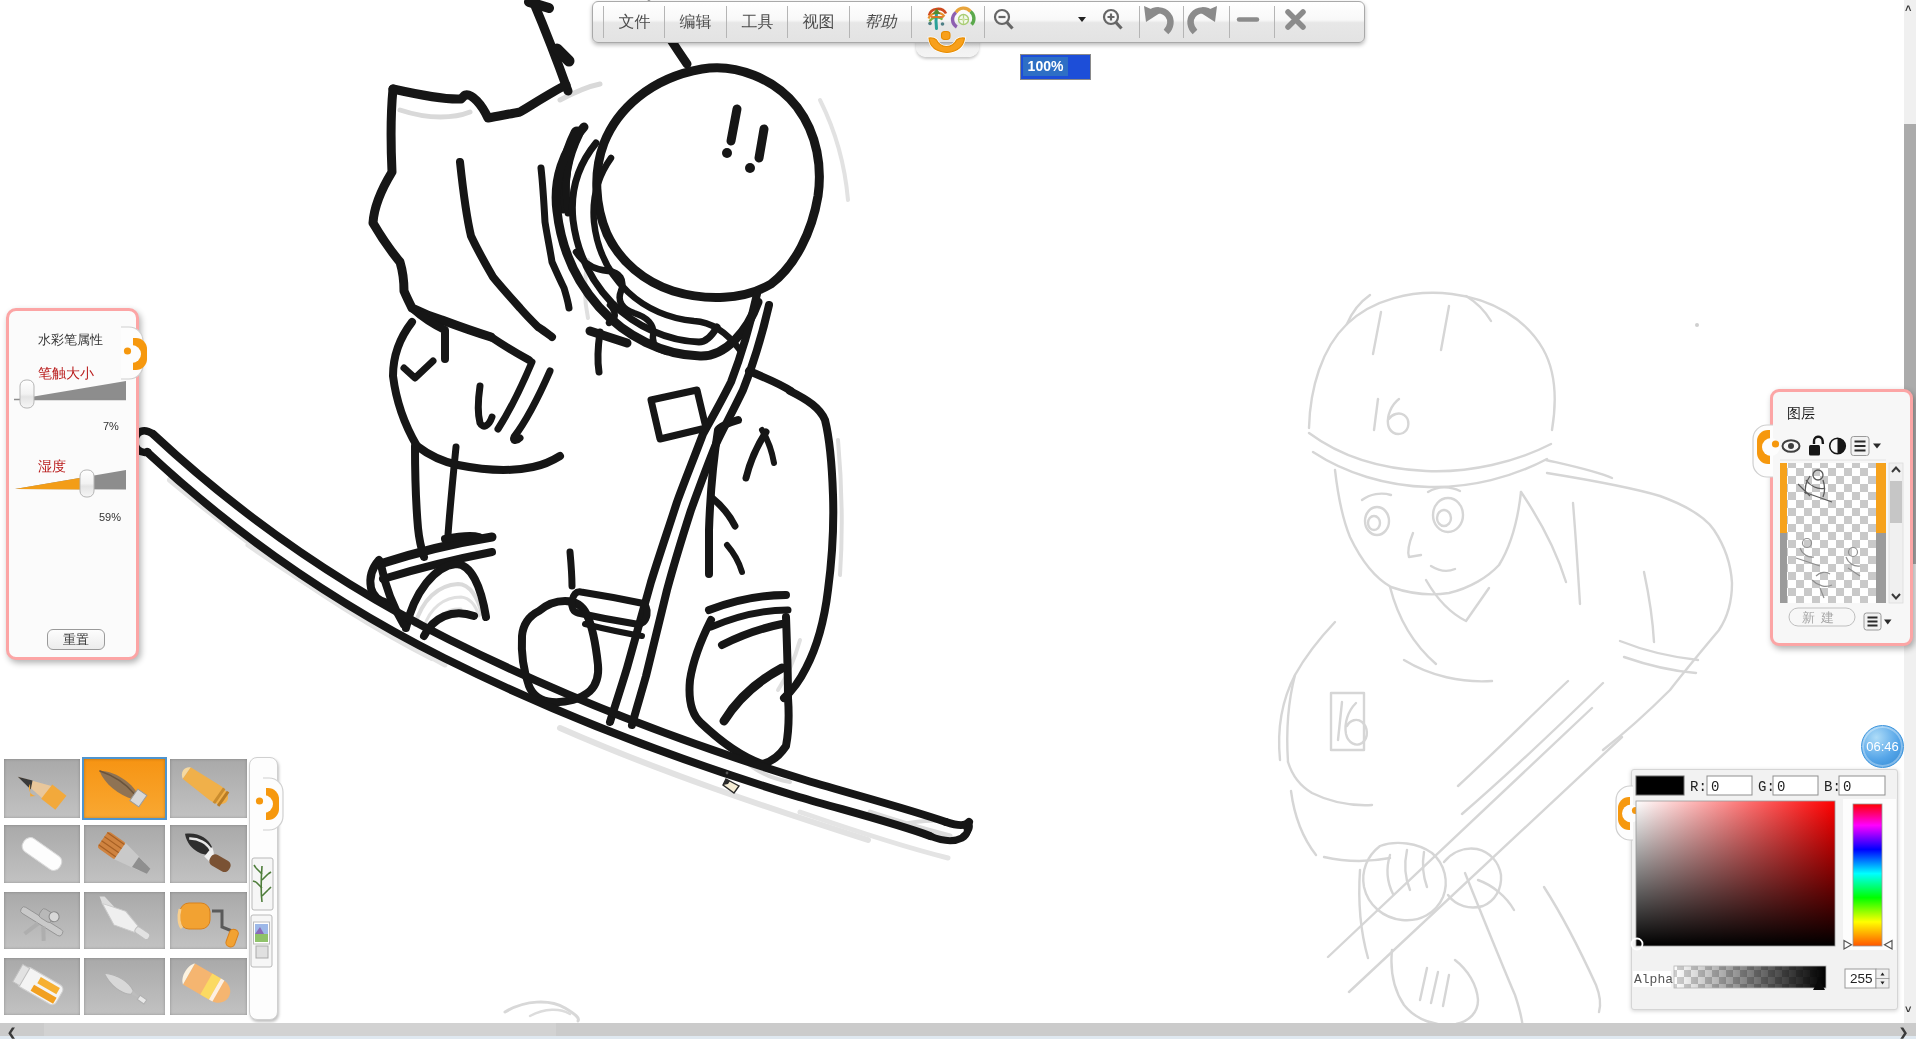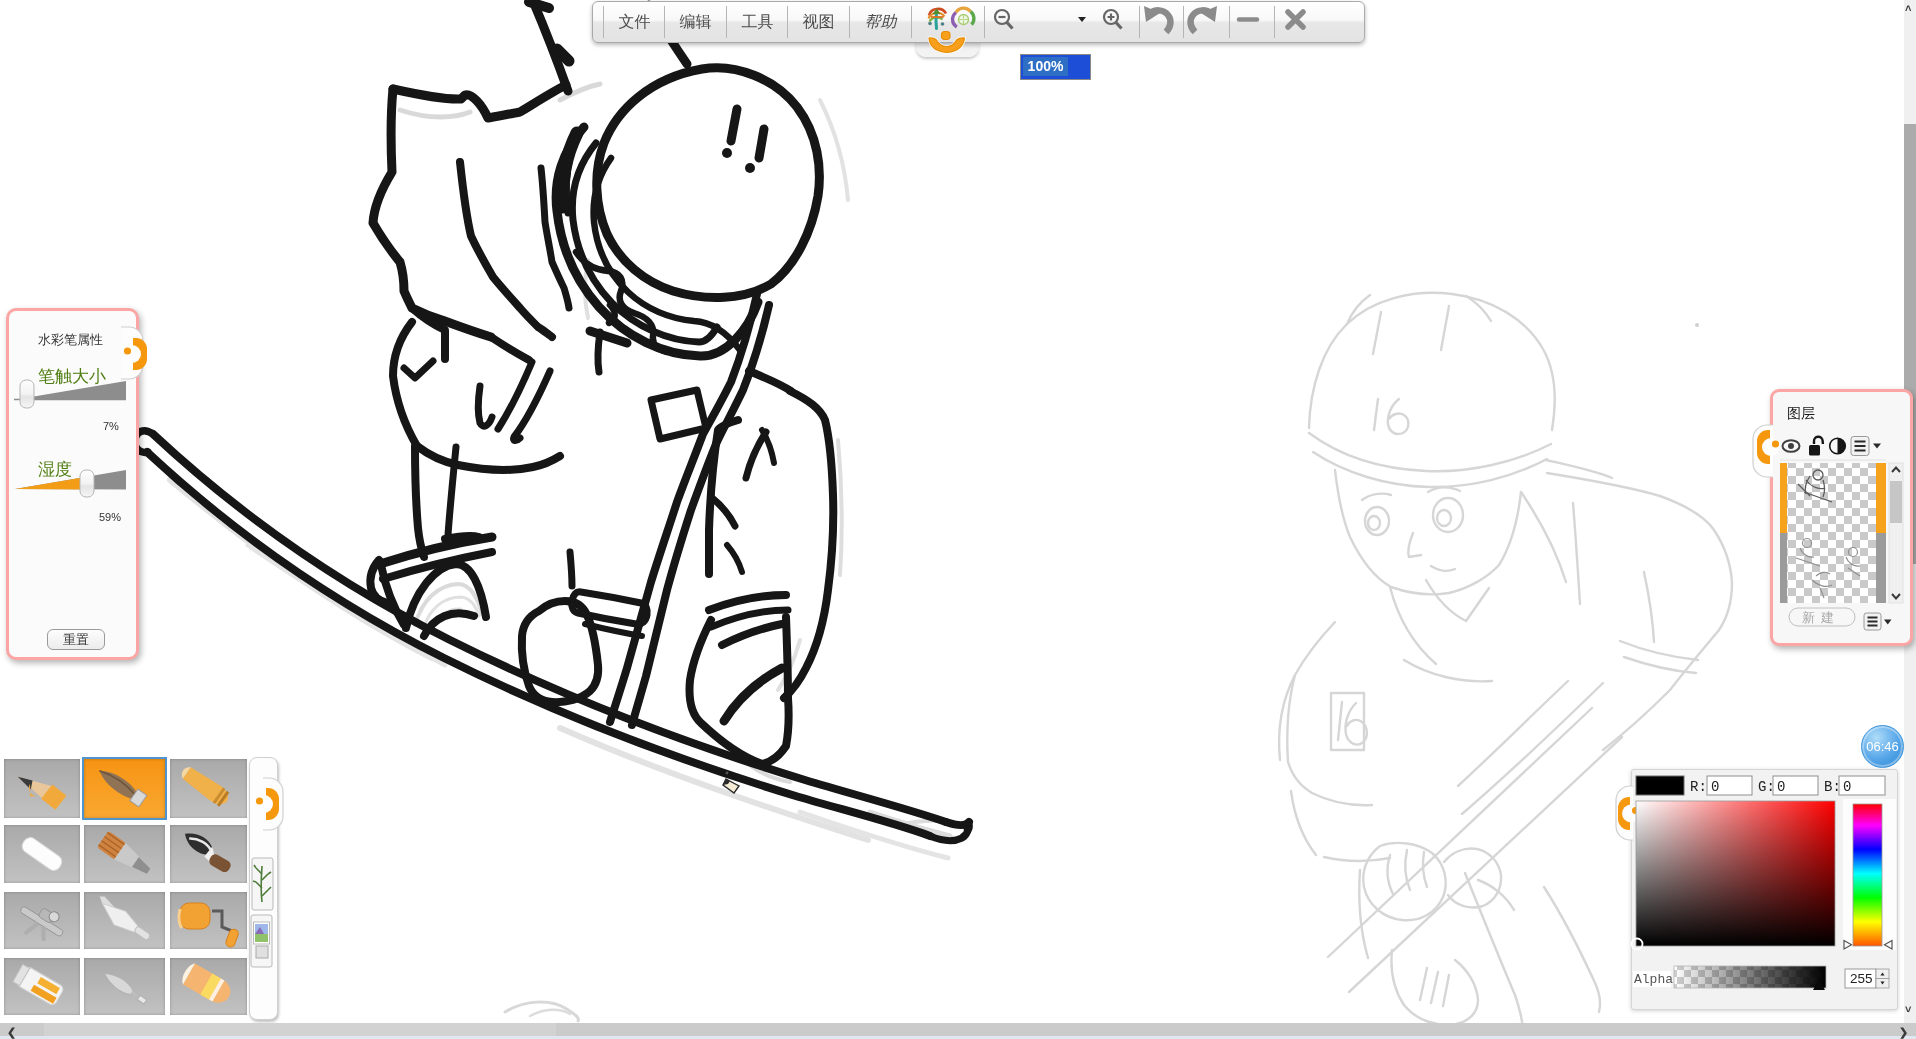--- a/index.html
+++ b/index.html
@@ -20,21 +20,21 @@
 #combo{position:absolute;left:1020px;top:7px;width:69px;height:24px;background:#1d4ed8;
 border:1px solid #8a8a8a;z-index:21;margin-top:47px;}
 #combo .sel{position:absolute;left:2px;top:2px;width:45px;height:19px;background:#2e6fc5;
 color:#fff;font-size:14px;font-weight:bold;text-align:center;line-height:19px;}
 
 .panel{position:absolute;background:#fbfbfb;border:3px solid #fca5a5;border-radius:10px;
 box-shadow:2px 3px 6px rgba(0,0,0,.3);z-index:10;}
 
 #props{left:6px;top:308px;width:127px;height:346px;}
 #props .title{position:absolute;left:29px;top:20px;font-size:13px;color:#333;}
-#props .lab{position:absolute;font-size:17px;color:#4d7c0f;}
+#props .lab{position:absolute;font-size:14px;color:#b91c1c;}
 #props .pct{position:absolute;font-size:11px;color:#333;}
 #reset{position:absolute;left:38px;top:318px;width:56px;height:19px;border:1px solid #9a9a9a;
 border-radius:6px;background:linear-gradient(#fdfdfd,#ececec);font-size:13px;color:#333;
 text-align:center;line-height:19px;}
 
 #pal{position:absolute;left:0px;top:0px;z-index:10;}
 .cell{position:absolute;background:linear-gradient(#a9a9a9,#c2c2c2);box-shadow:inset 0 0 3px rgba(0,0,0,.25);}
 .cellsel{background:linear-gradient(#f69413,#f9a832);}
 #palstrip{position:absolute;left:249px;top:757px;width:27px;height:261px;background:#fdfdfd;
 border:1px solid #d0d0d0;border-radius:8px;box-shadow:1px 2px 3px rgba(0,0,0,.25);z-index:9;}

